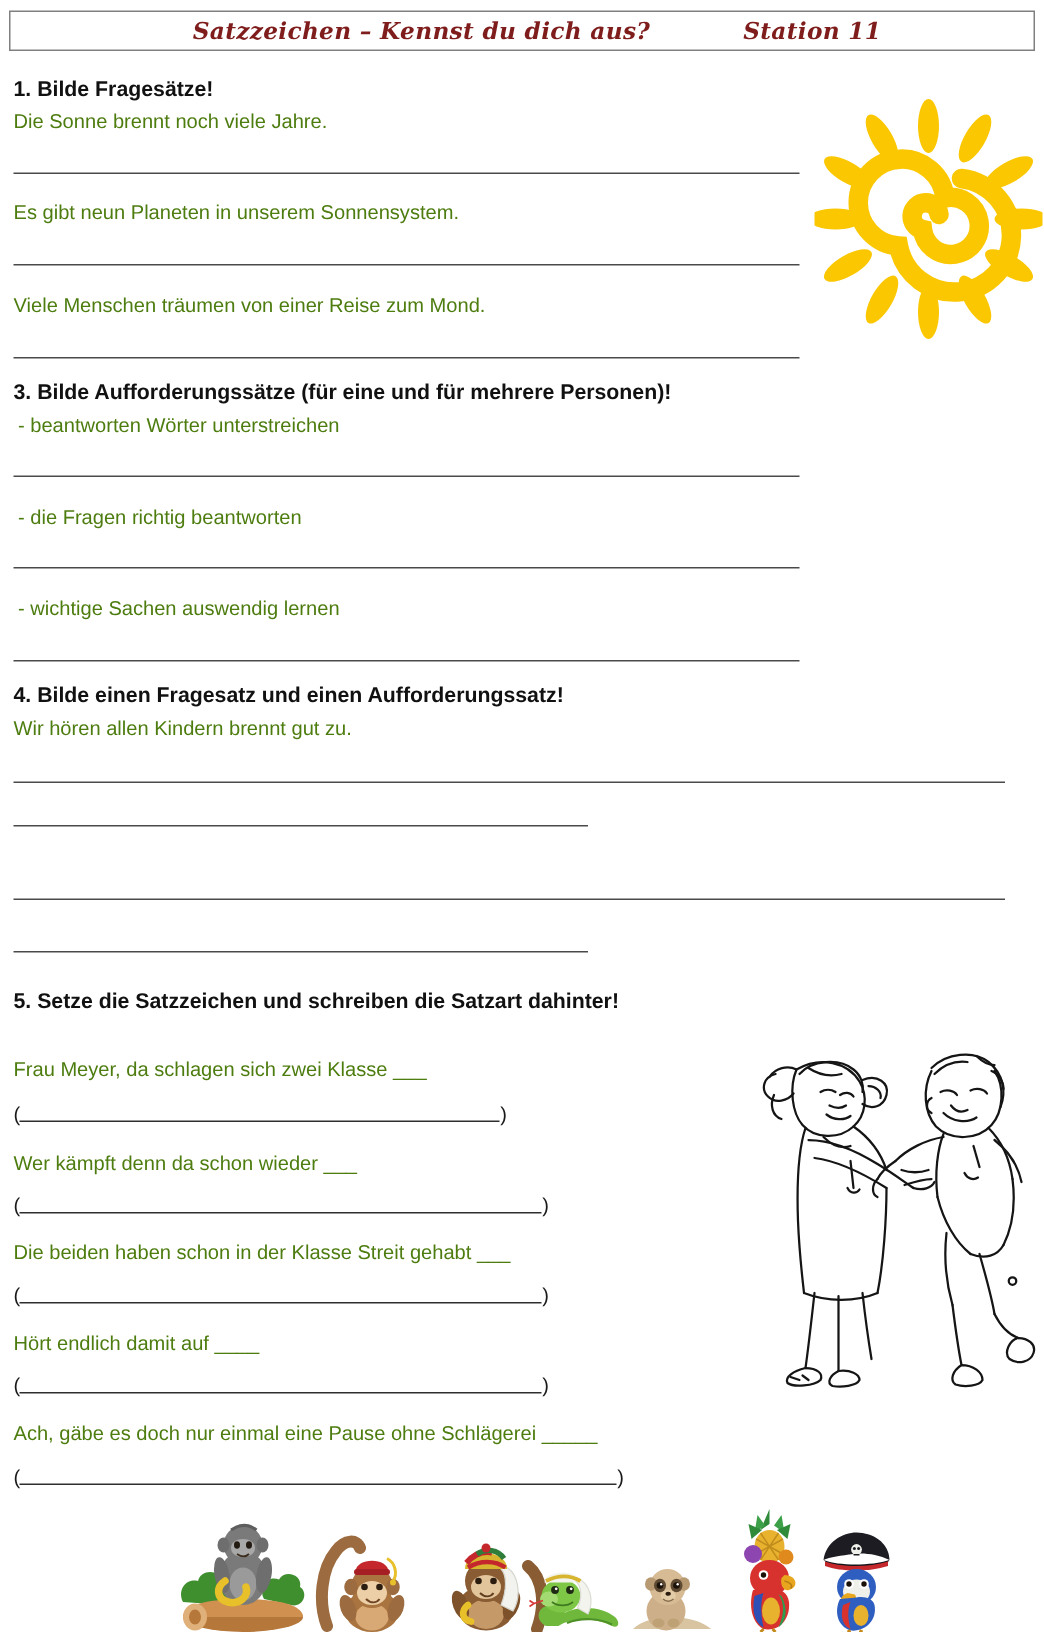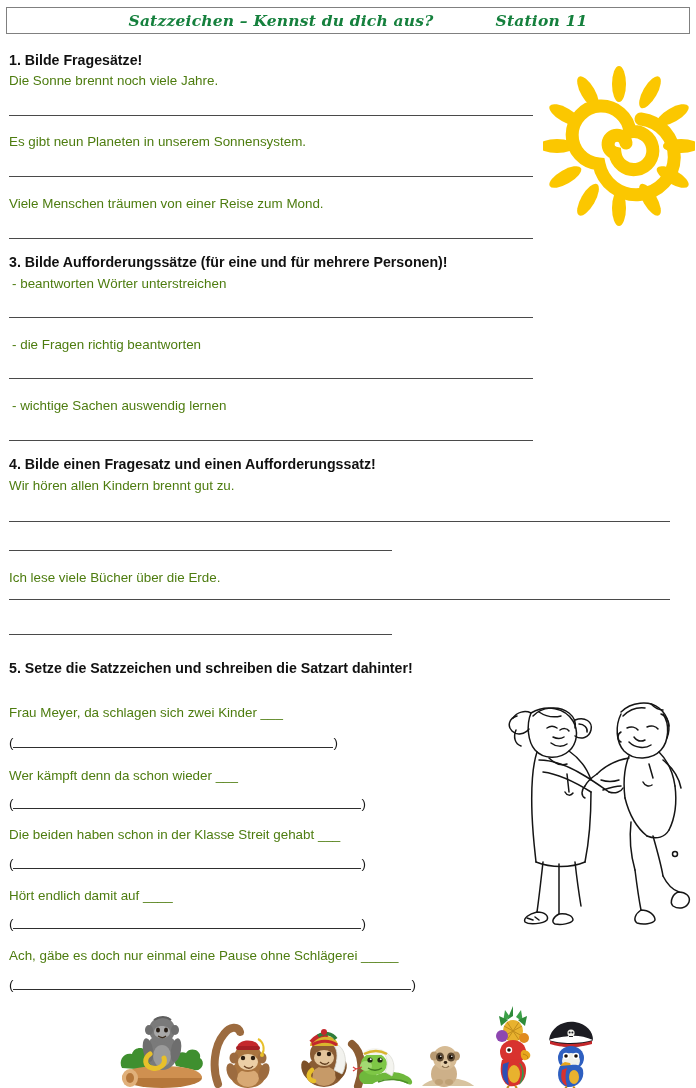--- a/index.html
+++ b/index.html
@@ -31,21 +31,21 @@
   .header-inner {
     position: absolute;
     left: 0; top: 0; right: 0; bottom: 0;
     display: flex;
     align-items: center;
     justify-content: center;
     gap: 62px;
     padding-left: 20px;
   }
   .header-title, .header-station {
-    color: #15803d;
+    color: #7f1d1d;
     font-family: "DejaVu Serif", serif;
     font-style: italic;
     font-weight: bold;
     font-size: 15.5px;
     letter-spacing: 0.2px;
     white-space: nowrap;
   }
 
   
   .sheet {
@@ -151,27 +151,26 @@
   <div class="rule" style="top:317px; width:524px;"></div>
   <div class="sent" style="top:337px; left:12px;text-align:center;">- die Fragen richtig beantworten</div>
   <div class="rule" style="top:378px; width:524px;"></div>
   <div class="sent" style="top:398px; left:12px;">- wichtige Sachen auswendig lernen</div>
   <div class="rule" style="top:440px; width:524px;"></div>
 
   <div class="q-head" style="top:456px;">4. Bilde einen Fragesatz und einen Aufforderungssatz!</div>
   <div class="sent" style="top:478px;">Wir hören allen Kindern brennt gut zu.</div>
   <div class="rule" style="top:521px; width:661px;"></div>
   <div class="rule" style="top:550px; width:383px;"></div>
-  <div class="sent" style="top:570px;">Ich lese viele Bücher über die Erde.</div>
   <div class="rule" style="top:599px; width:661px;"></div>
   <div class="rule" style="top:634px; width:383px;"></div>
 
   <div class="q-head" style="top:660px;">5. Setze die Satzzeichen und schreiben die Satzart dahinter!</div>
 
-  <div class="sent" style="top:705px;">Frau Meyer, da schlagen sich zwei Kinder ___</div>
+  <div class="sent" style="top:705px;">Frau Meyer, da schlagen sich zwei Klasse ___</div>
   <div class="paren-row" style="top:735px;">
     <span>(</span>
     <span class="pr-line" style="width:320px;"></span>
     <span>)</span>
   </div>
 
   <div class="sent" style="top:768px;">Wer kämpft denn da schon wieder ___</div>
   <div class="paren-row" style="top:796px;">
     <span>(</span>
     <span class="pr-line" style="width:348px;"></span>

